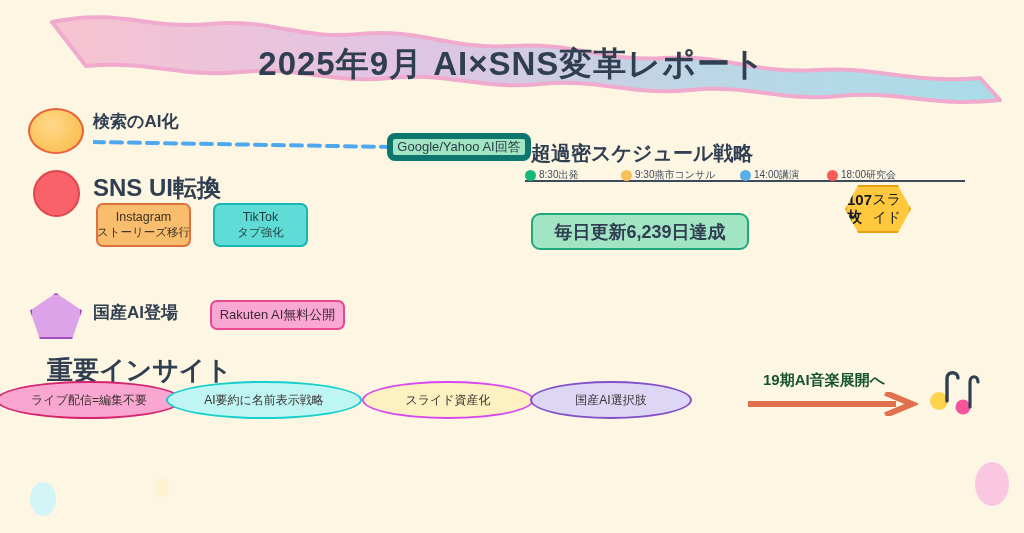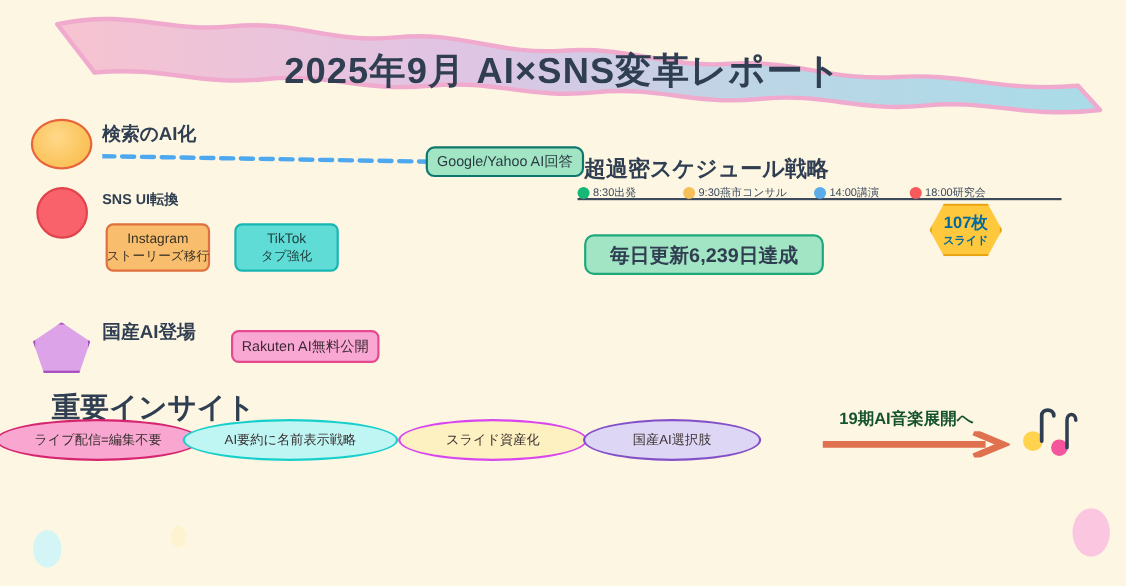--- a/index.html
+++ b/index.html
@@ -63,22 +63,22 @@
 
   
   .row-heading {
     position: absolute;
     font-size: 17px;
     font-weight: 700;
     color: #2f3e50;
     white-space: nowrap;
   }
   #heading-search { left: 93px; top: 110px; }
-  #heading-sns    { left: 93px; top: 172px; font-size: 13px; }
-  #heading-ai     { left: 93px; top: 290px; }
+  #heading-sns    { left: 93px; top: 172px; font-size: 24px; }
+  #heading-ai     { left: 93px; top: 301px; }
 
   #heading-insight {
     position: absolute;
     left: 47px; top: 353px;
     font-size: 26px;
     font-weight: 700;
     color: #2f3e50;
     white-space: nowrap;
   }
 
@@ -106,21 +106,21 @@
     align-items: center;
     justify-content: center;
     text-align: center;
     white-space: nowrap;
   }
   #chip-google {
     left: 387px; top: 133px;
     width: 144px; height: 28px;
     border-radius: 8px;
     background: #a2e5c4;
-    border: 2px solid #0f766e;
+    border: 6px solid #0f766e;
     font-size: 13px;
     color: #2b3b44;
   }
   #chip-instagram {
     left: 96px; top: 203px;
     width: 95px; height: 44px;
     border-radius: 7px;
     background: #f8bd6d;
     border: 2px solid #e0703f;
     flex-direction: column;
@@ -196,28 +196,28 @@
   #tl-3 { left: 302px; }
 
   #badge-slides {
     position: absolute;
     left: 845px; top: 185px;
     width: 62px; height: 44px;
     background: #ffc83d;
     border: 2px solid #e8a211;
     clip-path: polygon(20% 0%, 80% 0%, 100% 50%, 80% 100%, 20% 100%, 0% 50%);
     display: flex;
-    flex-direction: column;
+    flex-direction: row;
     align-items: center;
     justify-content: center;
     gap: 0px;
-    color: #0369a1;
+    color: #0f172a;
   }
   #badge-slides .badge-num { font-size: 15px; font-weight: 700; }
-  #badge-slides .badge-sub { font-size: 10px; font-weight: 700; }
+  #badge-slides .badge-sub { font-size: 14px; font-weight: 400; }
 
   
   .pill {
     position: absolute;
     box-sizing: border-box;
     top: 381px;
     height: 38px;
     border-radius: 50%;
     display: flex;
     align-items: center;

